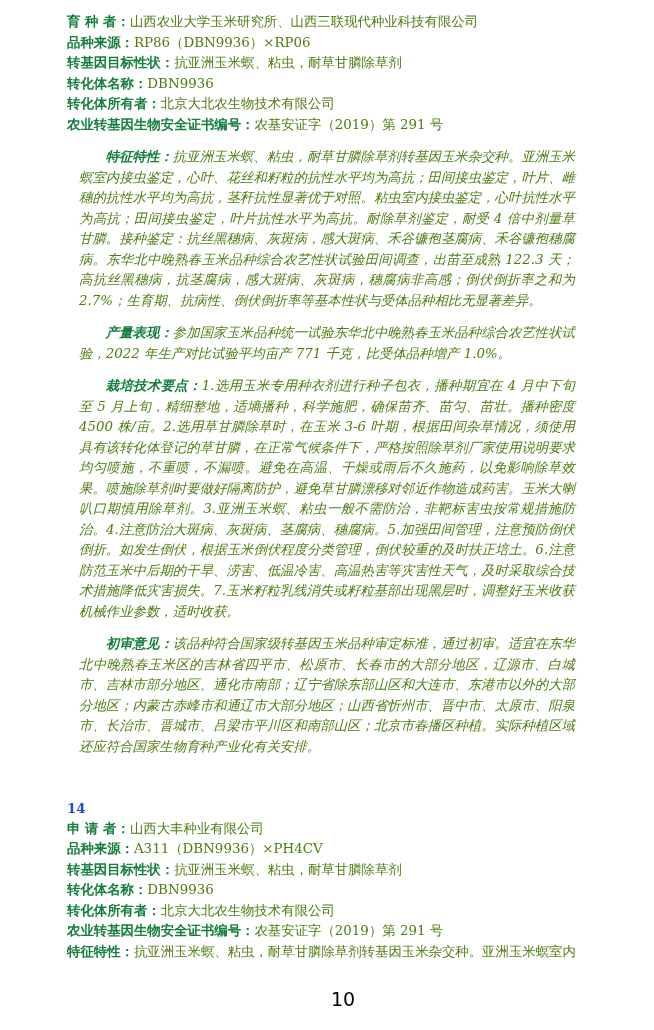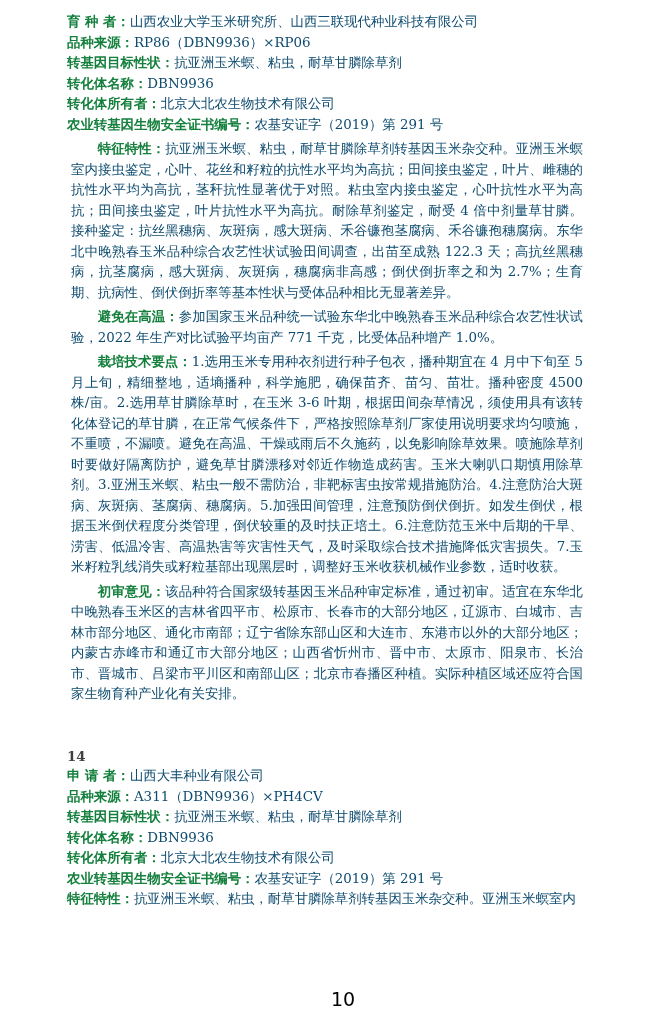--- a/index.html
+++ b/index.html
@@ -26,32 +26,33 @@
     .field {
       margin: 0;
       white-space: nowrap;
     }
     .label {
       font-family: "DejaVu Sans", "Liberation Sans", sans-serif;
       font-weight: bold;
       color: #15803d;
     }
     .value {
-      color: #0c4a6e;
+      color: #4d7c0f;
     }
     .para {
-      margin: 4px;
+      margin: 12px;
       text-indent: 2em;
       text-align: justify;
+      font-style: italic;
     }
     .entry-number {
       margin: 41px 0 0 0;
       font-family: "DejaVu Serif", "Liberation Serif", serif;
       font-weight: bold;
-      color: #404040;
+      color: #1d4ed8;
     }
     .page-number {
       position: absolute;
       top: 988px;
       left: 16px;
       width: 654px;
       text-align: center;
       font-family: "DejaVu Sans", "Liberation Sans", sans-serif;
       font-size: 19px;
       color: #000000;
@@ -78,21 +79,21 @@
     <p class="field">
       <span class="label">转化体所有者：</span><span class="value">北京大北农生物技术有限公司</span>
     </p>
     <p class="field">
       <span class="label">农业转基因生物安全证书编号：</span><span class="value">农基安证字（2019）第 291 号</span>
     </p>
     <p class="para">
       <span class="label">特征特性：</span><span class="value">抗亚洲玉米螟、粘虫，耐草甘膦除草剂转基因玉米杂交种。亚洲玉米螟室内接虫鉴定，心叶、花丝和籽粒的抗性水平均为高抗；田间接虫鉴定，叶片、雌穗的抗性水平均为高抗，茎秆抗性显著优于对照。粘虫室内接虫鉴定，心叶抗性水平为高抗；田间接虫鉴定，叶片抗性水平为高抗。耐除草剂鉴定，耐受 4 倍中剂量草甘膦。接种鉴定：抗丝黑穗病、灰斑病，感大斑病、禾谷镰孢茎腐病、禾谷镰孢穗腐病。东华北中晚熟春玉米品种综合农艺性状试验田间调查，出苗至成熟 122.3 天；高抗丝黑穗病，抗茎腐病，感大斑病、灰斑病，穗腐病非高感；倒伏倒折率之和为 2.7%；生育期、抗病性、倒伏倒折率等基本性状与受体品种相比无显著差异。</span>
     </p>
     <p class="para">
-      <span class="label">避免在高温：</span><span class="value">参加国家玉米品种统一试验东华北中晚熟春玉米品种综合农艺性状试验，2022 年生产对比试验平均亩产 771 千克，比受体品种增产 1.0%。</span>
+      <span class="label">产量表现：</span><span class="value">参加国家玉米品种统一试验东华北中晚熟春玉米品种综合农艺性状试验，2022 年生产对比试验平均亩产 771 千克，比受体品种增产 1.0%。</span>
     </p>
     <p class="para">
       <span class="label">栽培技术要点：</span><span class="value">1.选用玉米专用种衣剂进行种子包衣，播种期宜在 4 月中下旬至 5 月上旬，精细整地，适墒播种，科学施肥，确保苗齐、苗匀、苗壮。播种密度 4500 株/亩。2.选用草甘膦除草时，在玉米 3-6 叶期，根据田间杂草情况，须使用具有该转化体登记的草甘膦，在正常气候条件下，严格按照除草剂厂家使用说明要求均匀喷施，不重喷，不漏喷。避免在高温、干燥或雨后不久施药，以免影响除草效果。喷施除草剂时要做好隔离防护，避免草甘膦漂移对邻近作物造成药害。玉米大喇叭口期慎用除草剂。3.亚洲玉米螟、粘虫一般不需防治，非靶标害虫按常规措施防治。4.注意防治大斑病、灰斑病、茎腐病、穗腐病。5.加强田间管理，注意预防倒伏倒折。如发生倒伏，根据玉米倒伏程度分类管理，倒伏较重的及时扶正培土。6.注意防范玉米中后期的干旱、涝害、低温冷害、高温热害等灾害性天气，及时采取综合技术措施降低灾害损失。7.玉米籽粒乳线消失或籽粒基部出现黑层时，调整好玉米收获机械作业参数，适时收获。</span>
     </p>
     <p class="para">
       <span class="label">初审意见：</span><span class="value">该品种符合国家级转基因玉米品种审定标准，通过初审。适宜在东华北中晚熟春玉米区的吉林省四平市、松原市、长春市的大部分地区，辽源市、白城市、吉林市部分地区、通化市南部；辽宁省除东部山区和大连市、东港市以外的大部分地区；内蒙古赤峰市和通辽市大部分地区；山西省忻州市、晋中市、太原市、阳泉市、长治市、晋城市、吕梁市平川区和南部山区；北京市春播区种植。实际种植区域还应符合国家生物育种产业化有关安排。</span>
     </p>
   </section>
 
   <section>

